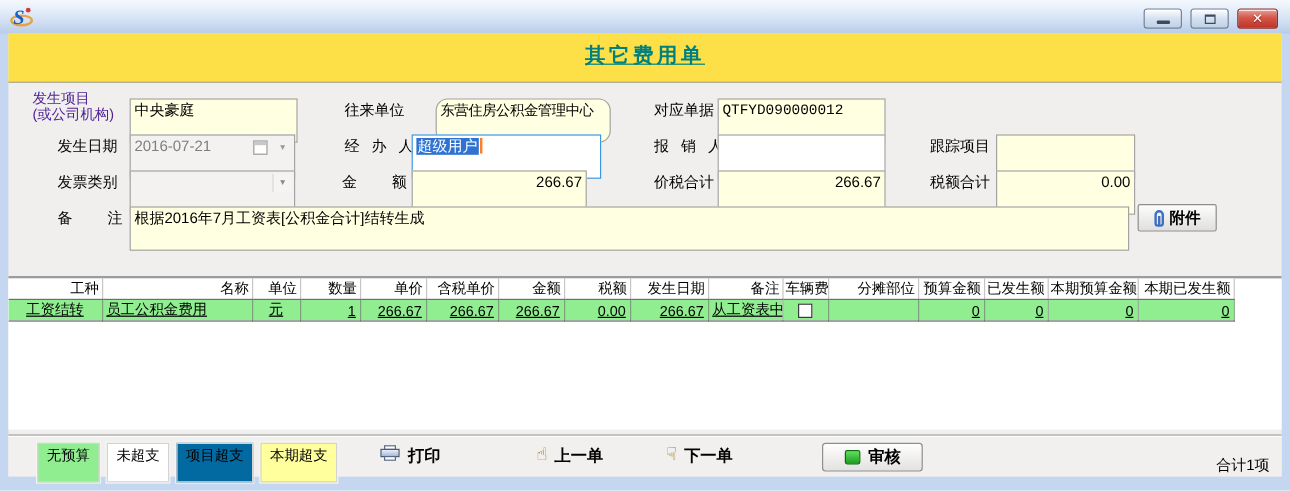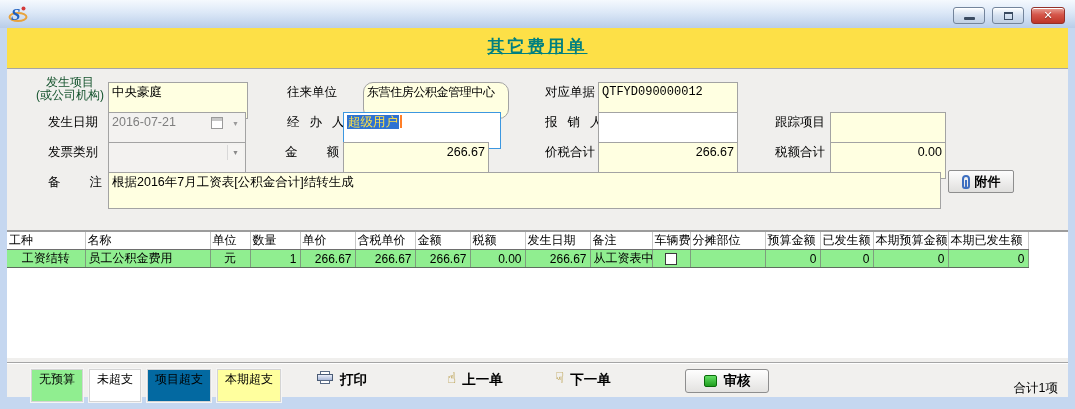--- a/index.html
+++ b/index.html
@@ -27,50 +27,50 @@
   
   .content{position:absolute;left:7px;top:28px;width:1061px;height:369px;background:#F0EFED;}
   .title-strip{position:absolute;left:0;top:0;width:1061px;height:41px;
     background:#fde047;border-bottom:1px solid #A5A5A5;text-align:center;}
   .page-title{display:inline-block;margin-top:7px;font-size:17px;font-weight:bold;
     letter-spacing:3px;color:#008080;text-decoration:underline;}
   
   .lbl{position:absolute;font-size:12.5px;line-height:21px;color:#000;white-space:nowrap;}
   .sp3{letter-spacing:10px;}
   .sp2{letter-spacing:29px;}
-  .lbl2{position:absolute;width:86px;text-align:center;font-size:12px;line-height:13px;color:#14532d;}
+  .lbl2{position:absolute;width:86px;font-size:12px;line-height:13px;color:#4c1d95;}
   .fld{position:absolute;height:37px;border:1px solid #A3A3A3;background:#FFFFE1;
     font-size:12.5px;line-height:19px;padding:0 3px;color:#000;white-space:nowrap;overflow:hidden;}
   .fld.white{background:#FFFFFF;}
   .fld.num{text-align:right;}
   .fld.disabled{background:#F3F2F0;color:#7E7E7E;}
   .fld.focus{border:1px solid #3C97E0;background:#fff;}
-  .sel{background:#2E72D2;color:#fde047;padding:0 1px;}
+  .sel{background:#2E72D2;color:#ffffff;padding:0 1px;}
   .caret{display:inline-block;width:2px;height:13px;background:#FF7F27;vertical-align:-2px;margin-left:1px;}
   .dd-arrow{position:absolute;right:2px;top:2px;width:16px;height:15px;text-align:center;
     font-size:7px;color:#8A8A8A;line-height:15px;background:#F5F4F2;border-left:1px solid #D8D8D8;}
   .cal{position:absolute;right:22px;top:4px;width:12px;height:12px;border:1px solid #9A9A9A;background:#fff;}
   .cal::before{content:"";position:absolute;left:0;top:0;right:0;height:3px;background:#C8C8C8;}
   .attach-btn{position:absolute;left:941px;top:142px;width:66px;height:23px;
     border:1px solid #8E8E8E;border-radius:2px;background:linear-gradient(#FDFDFD,#E0DFDD);
     display:flex;align-items:center;justify-content:center;gap:5px;
     font-size:13px;font-weight:bold;color:#000;cursor:pointer;}
   .clip{display:inline-block;width:8px;height:14px;border:2px solid #3E6FC0;
     border-radius:4px 4px 3px 3px;position:relative;}
   .clip::after{content:"";position:absolute;left:1px;top:3px;width:0;height:8px;border-left:2px solid #3E6FC0;}
   
   .table-wrap{position:absolute;left:0;top:202px;width:1061px;height:128px;
     background:#fff;border-top:2px solid #9C9C9C;overflow:hidden;}
   table.grid{border-collapse:collapse;table-layout:fixed;width:1021px;font-size:12px;
     font-family:"Liberation Sans","DejaVu Sans",sans-serif;}
   .grid th{font-weight:normal;background:#fff;border-right:1px solid #C6C6C6;
-    border-bottom:1px solid #6E6E6E;height:14px;padding:0 2px;text-align:left;
+    border-bottom:1px solid #6E6E6E;height:14px;padding:0 2px;text-align:right;
     overflow:hidden;white-space:nowrap;color:#000;}
   .grid td{background:#90EE90;border-right:1px solid #7E9E7E;border-bottom:1px solid #5E6E5E;
-    height:17px;padding:0 3px;overflow:hidden;white-space:nowrap;color:#000;}
+    height:17px;padding:0 3px;overflow:hidden;white-space:nowrap;color:#000;text-decoration:underline;}
   .ta-c{text-align:center;} .ta-r{text-align:right;} .ta-l{text-align:left;}
   .cb{display:inline-block;width:12px;height:12px;background:#fff;border:1px solid #3a3a3a;vertical-align:-2px;cursor:pointer;}
   
   .bottom-bar{position:absolute;left:0;top:334px;width:1061px;height:35px;
     background:#F1F0EE;border-top:1px solid #A5A5A5;box-shadow:inset 0 1px 0 #FFFFFF;}
   .legend{position:absolute;left:24px;top:6px;display:flex;gap:6px;}
   .badge{height:33px;line-height:19px;padding:0 7px;font-size:12px;border:1px solid #D4D4D4;
     background:#fff;color:#000;box-shadow:0 0 0 1px #F5F5F5;}
   .badge.green{background:#90EE90;}
   .badge.red{background:#0369a1;}

